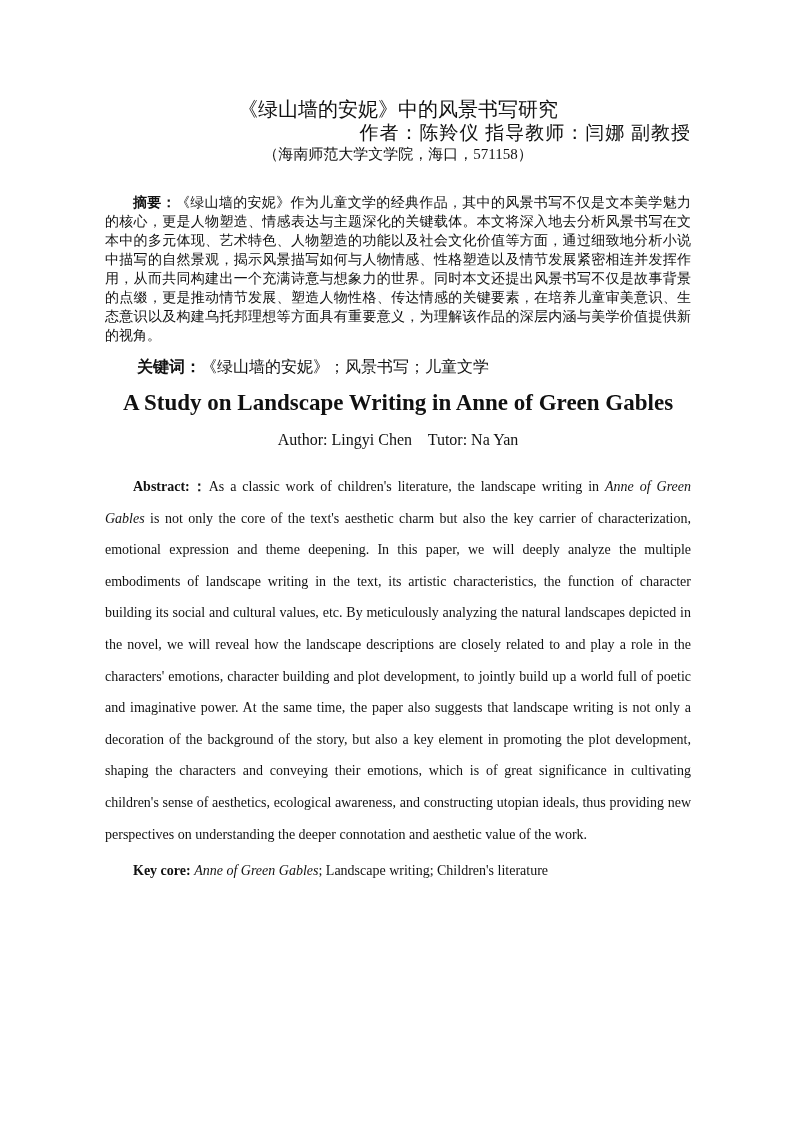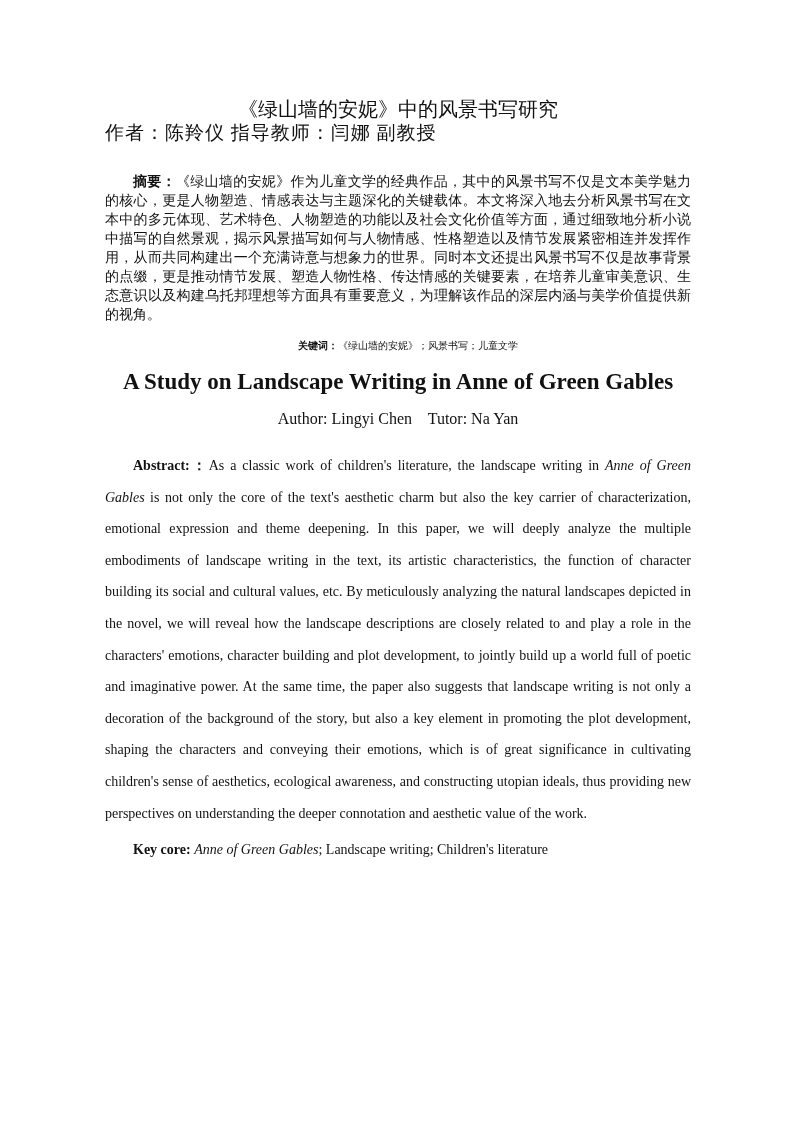--- a/index.html
+++ b/index.html
@@ -20,45 +20,44 @@
     width: 586px;
   }
   .zh-title {
     text-align: center;
     font-size: 20px;
     line-height: 24px;
     font-weight: normal;
     margin: 0;
   }
   .zh-author {
-    text-align: left;
+    text-align: right;
     font-size: 19px;
     line-height: 23px;
     letter-spacing: 1px;
     margin: 0;
   }
   .zh-affiliation {
     text-align: center;
     font-size: 15px;
     line-height: 21px;
     margin: 0;
   }
   .zh-abstract {
     margin: 28px 0 8px 0;
     font-size: 14px;
     line-height: 19px;
     text-align: justify;
     text-indent: 2em;
   }
   .zh-keywords {
     margin: 12px 0 0 0;
-    font-size: 10px;
+    font-size: 16px;
     line-height: 19px;
     text-indent: 2em;
-    text-align: center;
   }
   .en-title {
     margin: 14px 0 0 0;
     font-size: 23px;
     line-height: 26px;
     font-weight: bold;
     text-align: center;
   }
   .en-author {
     font-size: 16px;
@@ -92,20 +91,21 @@
 </head>
 <body>
 
 <div class="page" style="--page-bg: #ffffff; --text-color: #111111;">
   <div class="content">
 
     <h1 class="zh-title">《绿山墙的安妮》中的风景书写研究</h1>
 
     <p class="zh-author">作者：陈羚仪 指导教师：闫娜 副教授</p>
 
+    <p class="zh-affiliation">（海南师范大学文学院，海口，571158）</p>
 
     <p class="zh-abstract"><b>摘要：</b><span>《绿山墙的安妮》作为儿童文学的经典作品，其中的风景书写不仅是文本美学魅力的核心，更是人物塑造、情感表达与主题深化的关键载体。本文将深入地去分析风景书写在文本中的多元体现、艺术特色、人物塑造的功能以及社会文化价值等方面，通过细致地分析小说中描写的自然景观，揭示风景描写如何与人物情感、性格塑造以及情节发展紧密相连并发挥作用，从而共同构建出一个充满诗意与想象力的世界。同时本文还提出风景书写不仅是故事背景的点缀，更是推动情节发展、塑造人物性格、传达情感的关键要素，在培养儿童审美意识、生态意识以及构建乌托邦理想等方面具有重要意义，为理解该作品的深层内涵与美学价值提供新的视角。</span></p>
 
     <p class="zh-keywords"><b>关键词：</b><span>《绿山墙的安妮》；风景书写；儿童文学</span></p>
 
     <h2 class="en-title">A Study on Landscape Writing in Anne of Green Gables</h2>
 
     <p class="en-author">Author: Lingyi Chen    Tutor: Na Yan</p>
 
 

